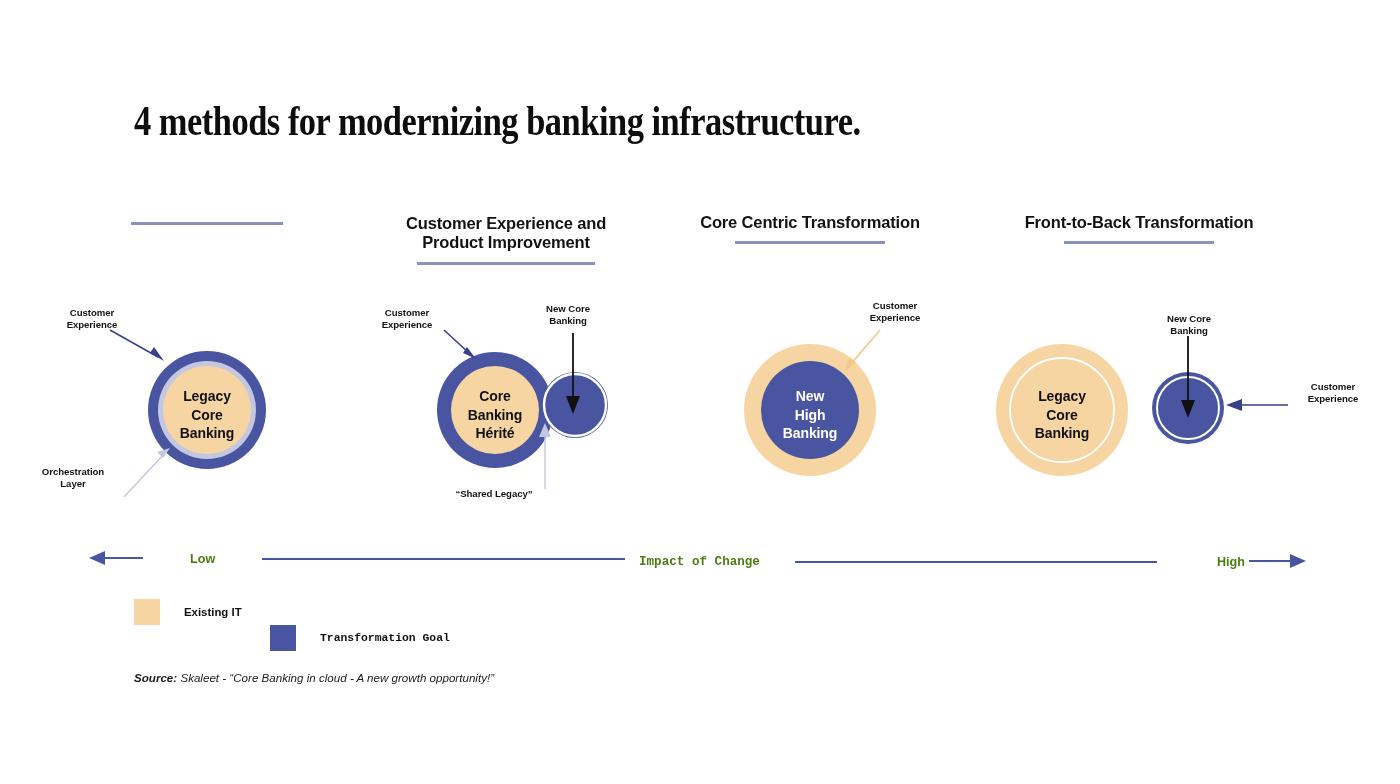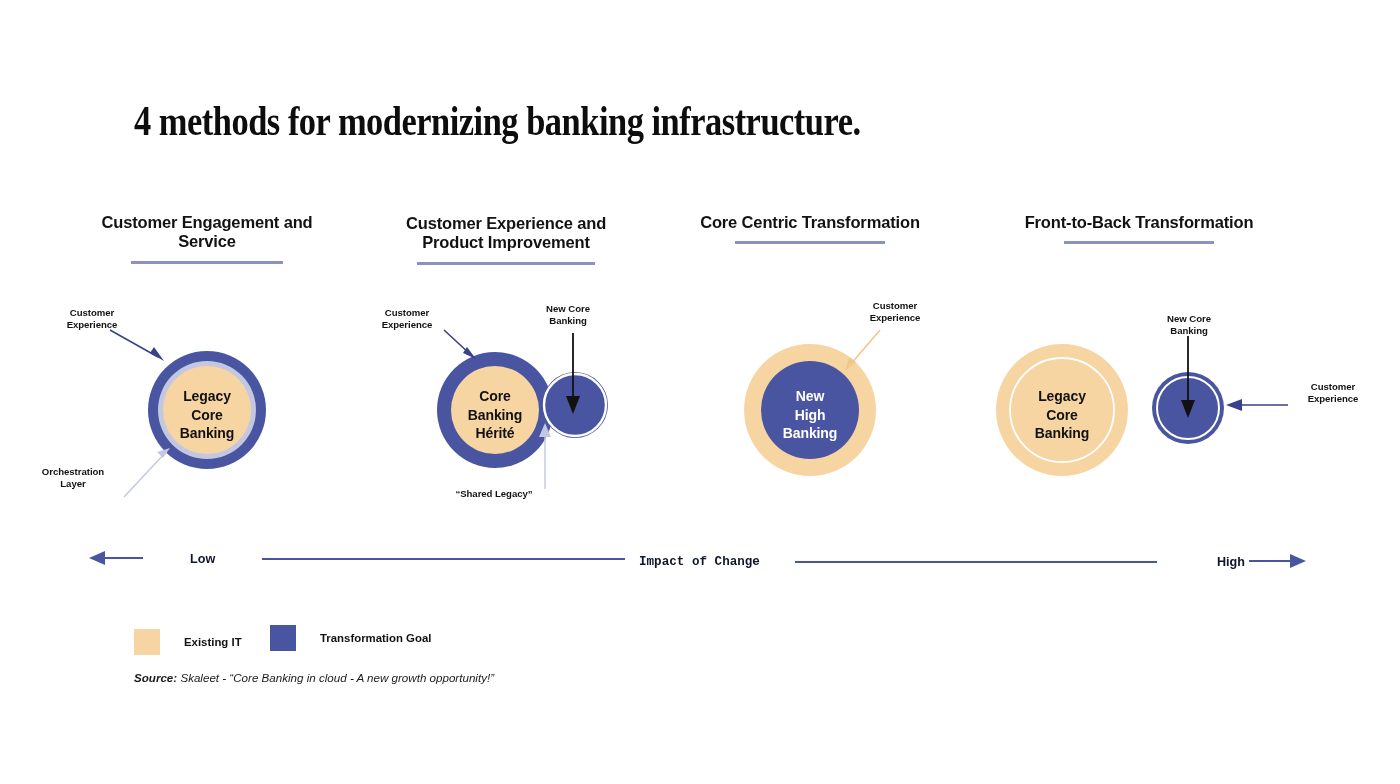--- a/index.html
+++ b/index.html
@@ -72,21 +72,21 @@
     white-space: pre-line;
     letter-spacing: -0.1px;
   }
   .circle-label.dark { color: #111111; }
   .circle-label.light { color: #ffffff; }
 
   .axis-label {
     position: absolute;
     font-weight: 700;
     font-size: 12.6px;
-    color: #0f172a;
+    color: #4d7c0f;
     white-space: nowrap;
     text-align: center;
   }
 
   .legend-item {
     position: absolute;
     display: flex;
     align-items: center;
   }
   .legend-swatch {
@@ -115,22 +115,20 @@
     font-style: italic;
     text-align: center;
   }
 </style>
 </head>
 <body>
 
 <div id="page-title">4 methods for modernizing banking infrastructure.</div>
 
 <div class="col-header" style="left:82px; top:213px; width:250px;">
-  <span>Customer Engagement
-and Service</span>
   <div class="rule" style="width:152px;"></div>
 </div>
 
 <div class="col-header" style="left:379px; top:214px; width:254px;">
   <span>Customer Experience and
 Product Improvement</span>
   <div class="rule" style="width:178px;"></div>
 </div>
 
 <div class="col-header" style="left:685px; top:213px; width:250px;">
@@ -251,23 +249,23 @@
 
 <div class="annot c" style="left:1124px; top:313px; width:130px;">New Core
 Banking</div>
 <div class="annot c" style="left:1272px; top:381px; width:122px;">Customer
 Experience</div>
 
 <div class="axis-label" style="left:190px; top:552px;">Low</div>
 <div class="axis-label" style="left:639px; top:555px;font-family:Liberation Mono, monospace;">Impact of Change</div>
 <div class="axis-label" style="left:1211px; top:555px;padding-left:6px;">High</div>
 
-<div class="legend-item" style="left:134px; top:629px;">
+<div class="legend-item" style="left:134px; top:599px;">
   <span class="legend-swatch" style="background:#f7d5a3;"></span>
   <span class="legend-text">Existing IT</span>
 </div>
 
-<div class="legend-item" style="left:270px; top:625px;">
+<div class="legend-item" style="left:270px; top:625px;font-family:Liberation Mono, monospace;">
   <span class="legend-swatch" style="background:#4a55a2;"></span>
   <span class="legend-text">Transformation Goal</span>
 </div>
 
 <div id="source-line"><span class="src-label">Source:</span><span> Skaleet - “Core Banking in cloud - A new growth opportunity!”</span></div>
 
 </body></html>

